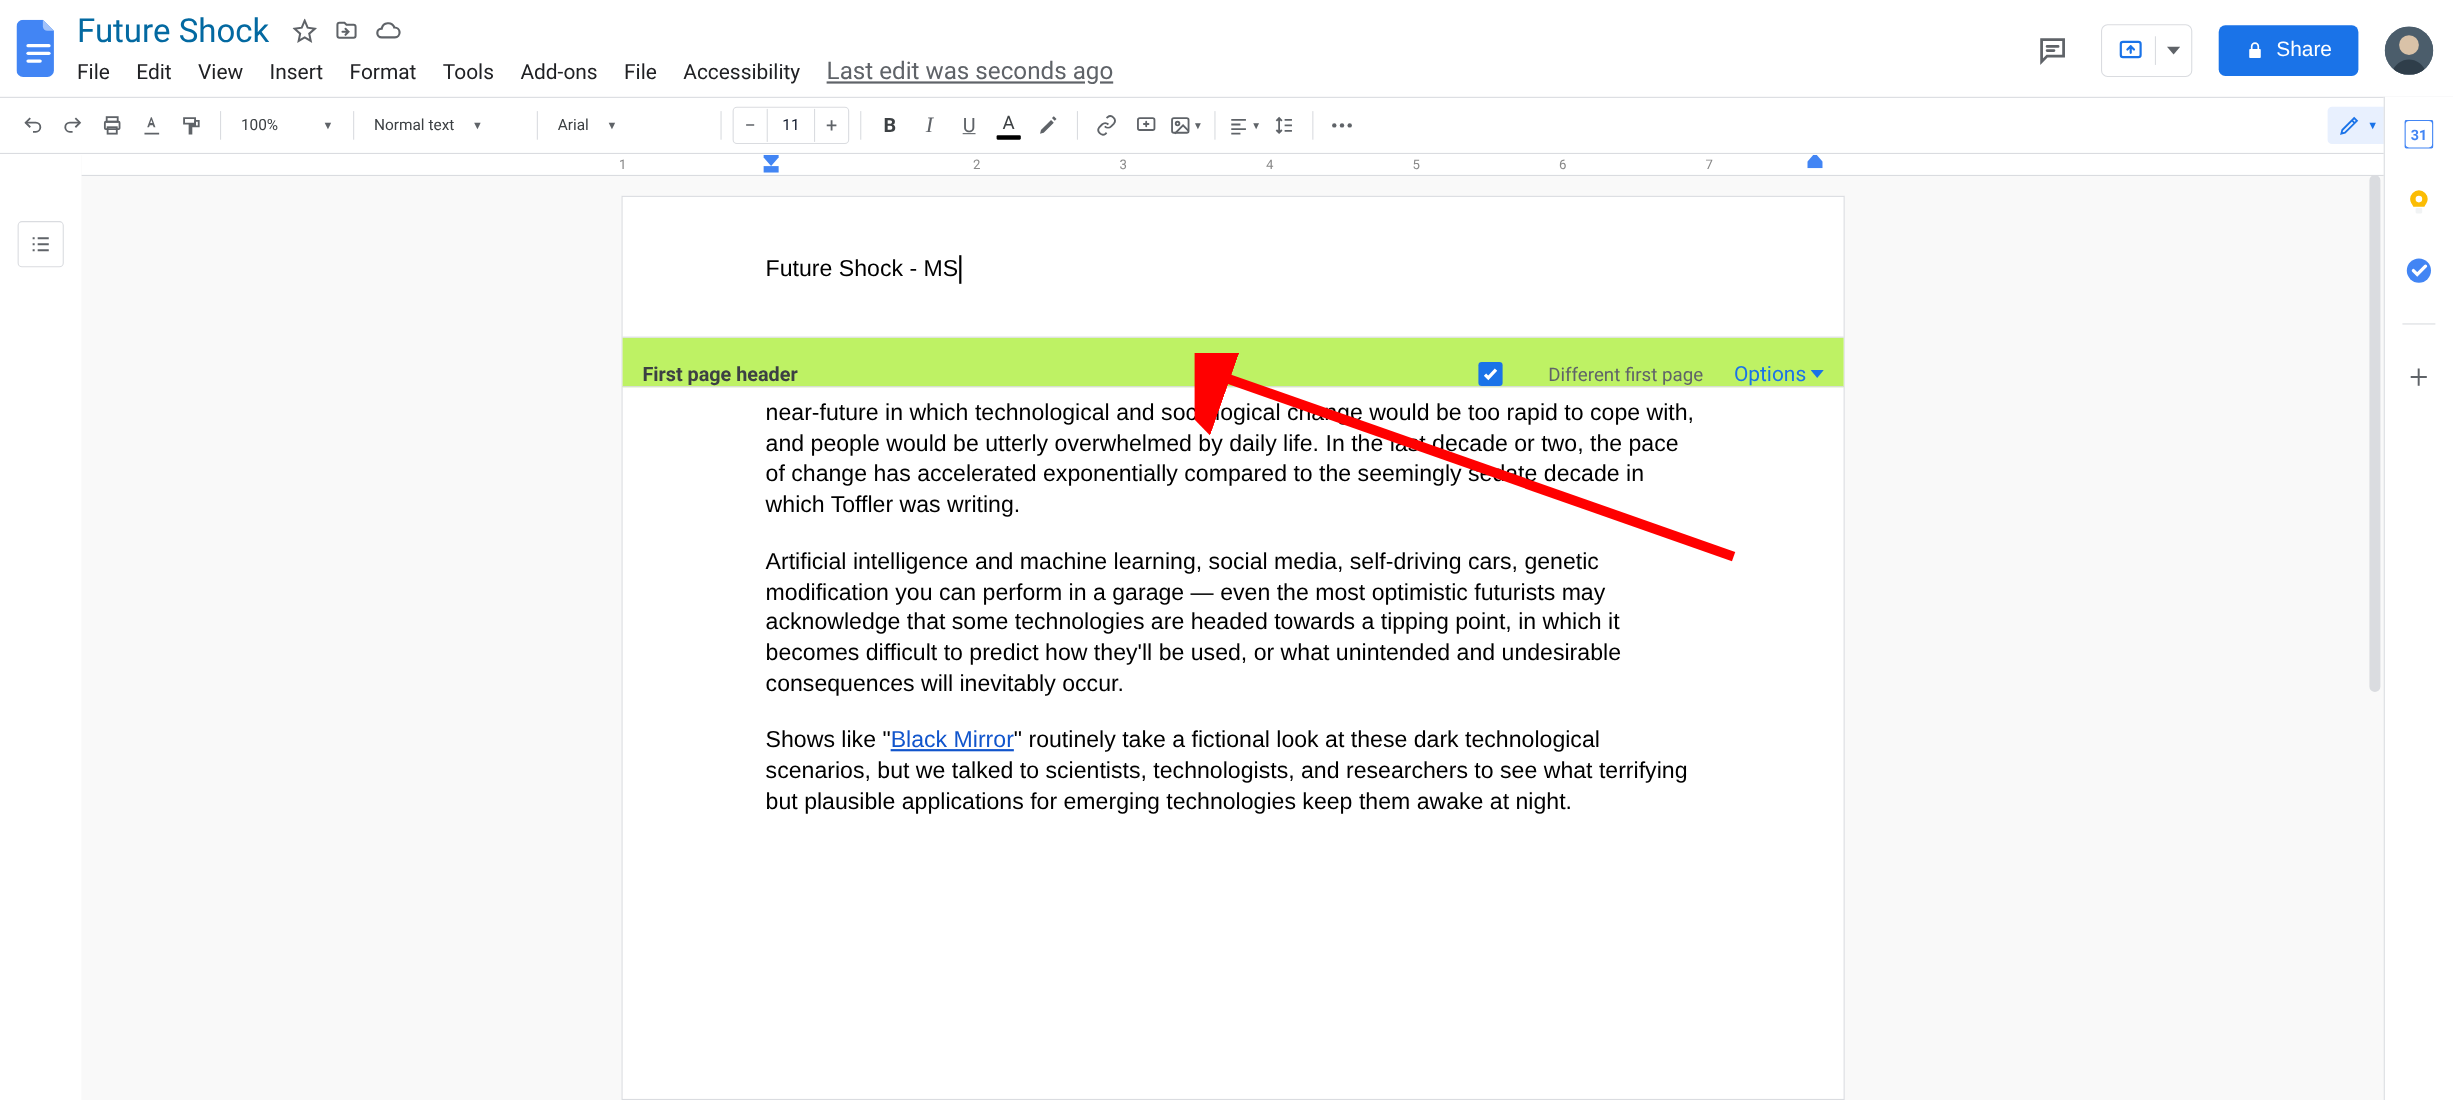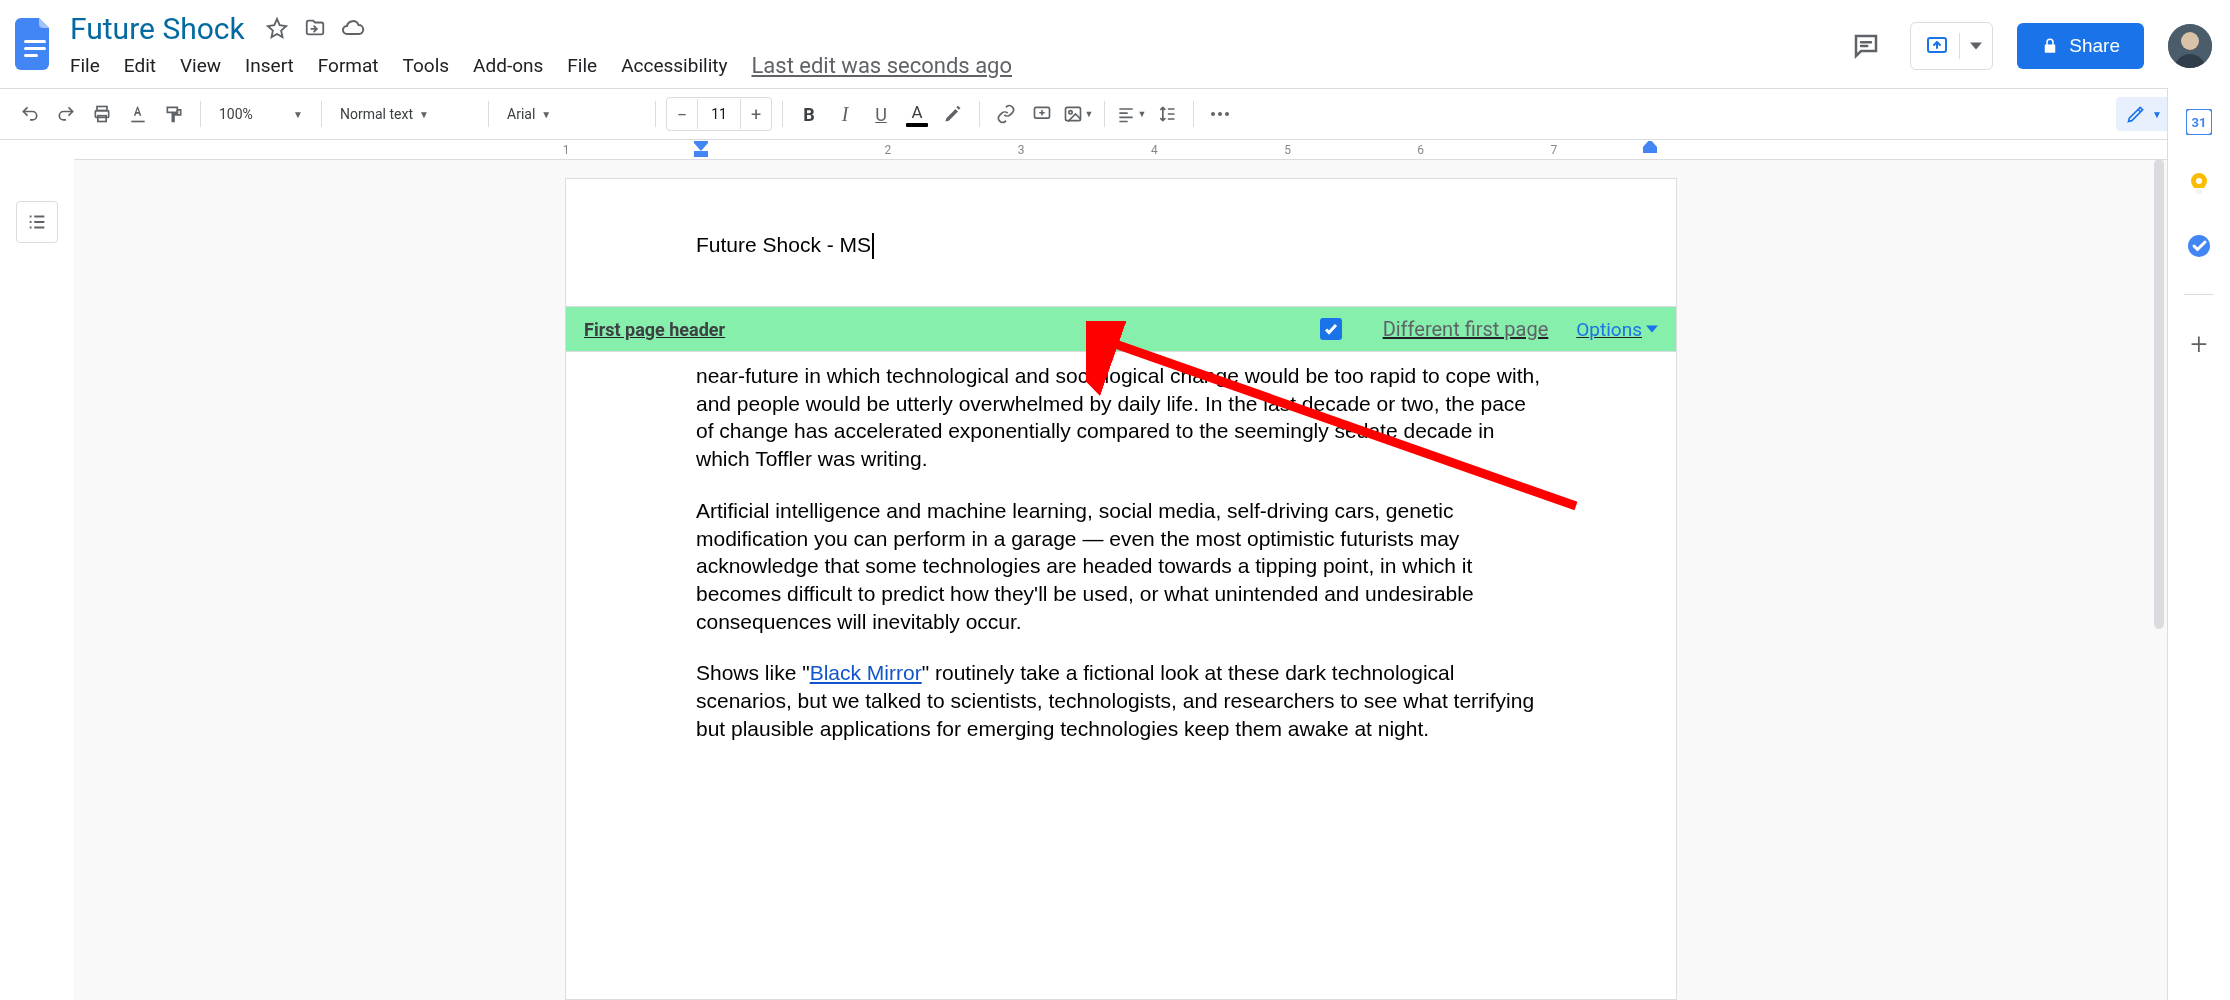--- a/index.html
+++ b/index.html
@@ -73,21 +73,21 @@
   .toolbar-wrap{border-top:1px solid var(--g-border);border-bottom:1px solid var(--g-border);background:#fff;}
   .toolbar{
     height:50px;display:flex;align-items:center;padding:0 14px;gap:4px;color:#5f6368;
   }
   .tbtn{
     min-width:32px;height:32px;border-radius:4px;display:flex;align-items:center;justify-content:center;
     cursor:pointer;color:#5f6368;
   }
   .tsep{width:1px;height:26px;background:var(--g-border);margin:0 6px;}
   .tselect{
-    height:34px;display:flex;align-items:center;gap:6px;padding:0 8px;border-radius:4px;cursor:pointer;color:#3c4043;
+    height:34px;display:flex;align-items:center;gap:16px;padding:0 8px;border-radius:4px;cursor:pointer;color:#3c4043;
   }
   .tselect .caret{font-size:10px;color:#5f6368;}
   .zoom{width:84px;justify-content:space-between;}
   .style-select{width:130px;}
   .font-select{width:130px;}
   .size-group{display:flex;align-items:center;border:1px solid var(--g-border);border-radius:4px;height:32px;}
   .size-group .sg-btn{width:30px;height:30px;display:flex;align-items:center;justify-content:center;cursor:pointer;color:#5f6368;font-size:18px;}
   .size-group .sg-val{width:42px;text-align:center;border-left:1px solid var(--g-border);border-right:1px solid var(--g-border);height:30px;line-height:30px;color:#0f172a;}
   .bold{font-weight:700;color:#3c4043;font-size:18px;}
   .ital{font-style:italic;font-family:serif;font-size:20px;}
@@ -142,30 +142,30 @@
   }
   .header-text{
     font-family:Arial,sans-serif;font-size:21px;color:#000;display:inline-block;position:relative;
   }
   .text-cursor{
     display:inline-block;width:1.5px;height:26px;background:#000;vertical-align:middle;margin-left:1px;
     position:relative;top:-2px;
   }
   
   .header-opts{
-    height:44px;border-bottom:1px solid var(--g-border);display:flex;align-items:center;
-    padding:0 18px;background:#86efac;text-decoration:underline;
+    height:44px;border-bottom:1px solid var(--g-border);display:flex;align-items:flex-end;
+    padding:0 18px;background:#bef264;
   }
   .header-opts .label{font-weight:700;color:#3c4043;font-size:18px;}
   .header-opts .spacer{flex:1;}
   .checkbox{
     width:22px;height:22px;border-radius:3px;background:var(--g-blue);display:flex;align-items:center;justify-content:center;
     cursor:pointer;
   }
-  .diff-label{color:#5f6368;font-size:20px;margin-left:10px;padding-left:31px;}
+  .diff-label{color:#5f6368;font-size:17px;margin-left:10px;padding-left:31px;}
   .options-link{color:var(--g-blue);font-size:19px;margin-left:28px;cursor:pointer;display:flex;align-items:center;gap:4px;}
   
   .body-area{
     padding:10px 130px 40px 130px;font-family:Arial,sans-serif;font-size:21px;line-height:1.32;color:#000;
   }
   .body-area p{margin:0 0 24px;}
   a.link{color:#1155cc;text-decoration:underline;}
   
   .arrow-anno{
     position:absolute;pointer-events:none;

